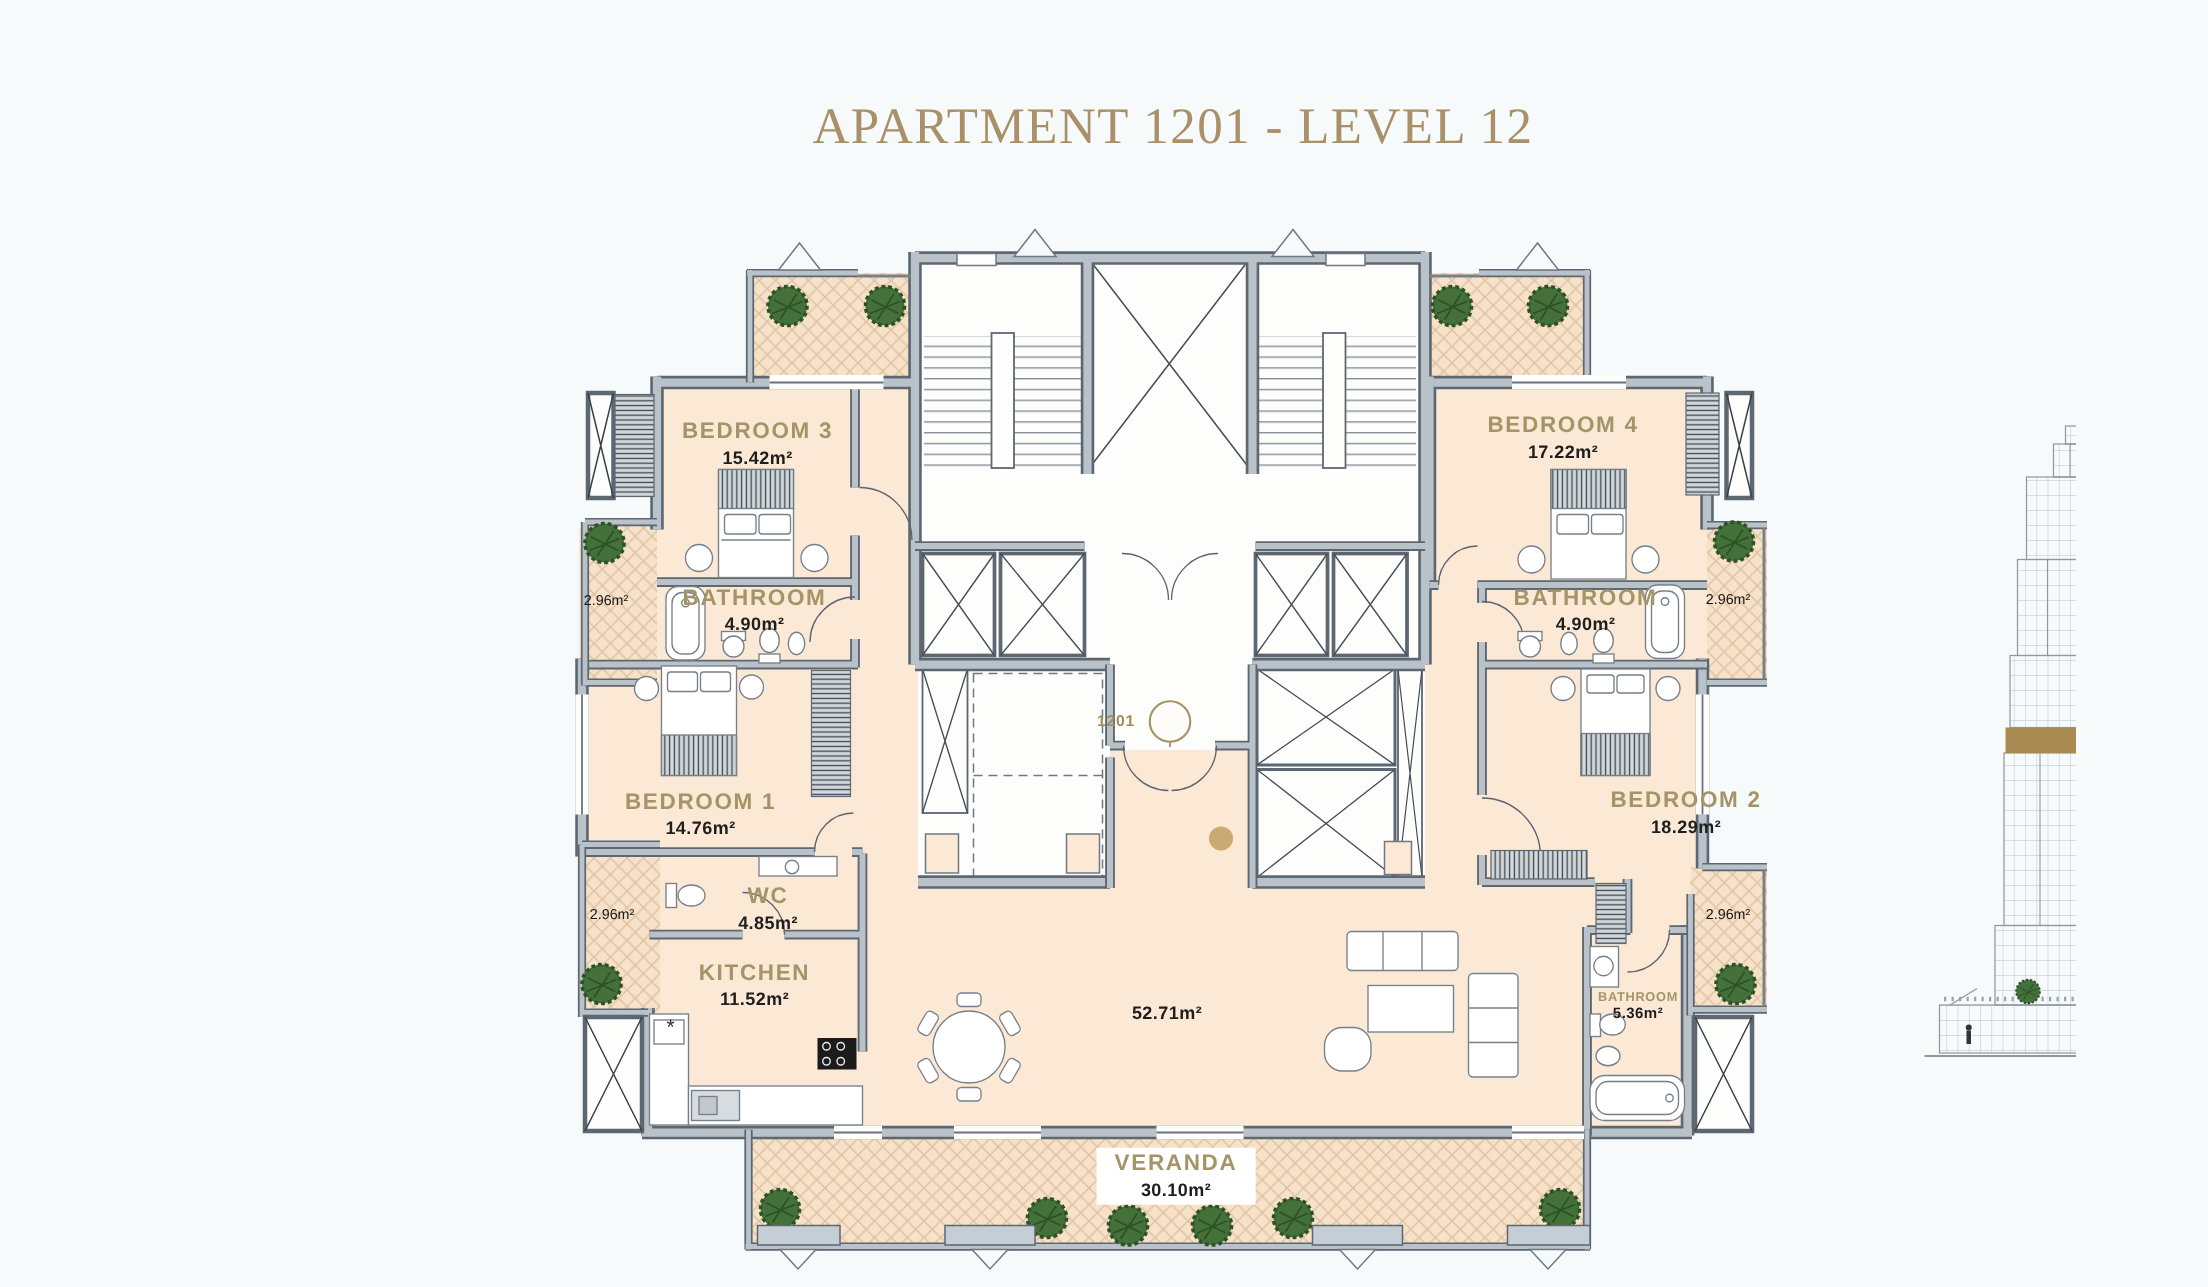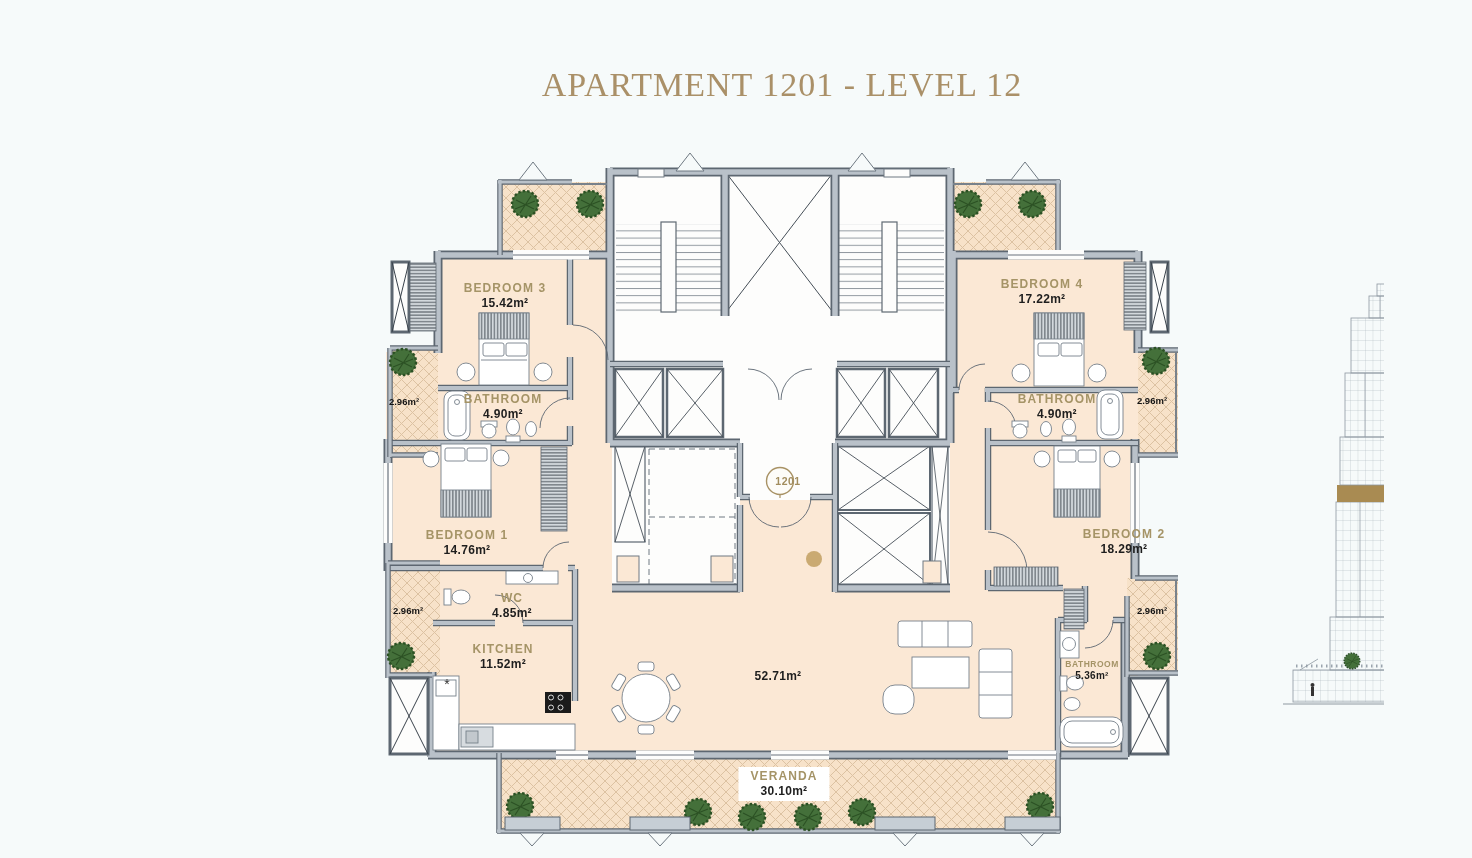--- a/index.html
+++ b/index.html
@@ -9,27 +9,27 @@
          font-family:"Liberation Serif",serif;font-size:34px;letter-spacing:1px;
          color:#aa9068;white-space:nowrap}
   svg.plan{position:absolute;left:0;top:0}
   .wm{position:absolute;font-family:"Liberation Serif",serif;font-weight:bold;
       color:rgba(255,255,255,.55);font-size:112px;letter-spacing:4px;line-height:1;
       pointer-events:none;white-space:nowrap}
   .wm-dot{position:absolute;width:16px;height:16px;border-radius:50%;
           background:rgba(196,163,103,.9)}
   .rlabel{position:absolute;transform:translate(-50%,-50%);text-align:center;
           white-space:nowrap;line-height:1.25}
-  .rname{font-size:12px;font-weight:600;letter-spacing:1.1px;color:#a59467}
+  .rname{font-size:15px;font-weight:600;letter-spacing:1.1px;color:#a59467}
   .rarea{font-size:12px;font-weight:bold;color:#1e1e1e;letter-spacing:.3px}
   .rlabel.small .rname{font-size:8.5px;letter-spacing:.5px}
   .rlabel.small .rarea{font-size:10px}
   .rlabel.boxed{background:#fff;padding:2px 12px}
   .balc{position:absolute;transform:translate(-50%,-50%);font-size:9.5px;
-        font-weight:bold;color:#141414;white-space:nowrap}
+        font-weight:normal;color:#141414;white-space:nowrap}
   .badge{position:absolute;transform:translate(-50%,-50%);font-size:10.5px;
          font-weight:600;letter-spacing:.5px;color:#a28d5e}
   .sink-mark{position:absolute;transform:translate(-50%,-50%);font-size:14px;color:#333}
 </style>
 </head>
 <body>
 
 <div class="stage">
 
   <div class="title">APARTMENT 1201 - LEVEL 12</div>
@@ -393,16 +393,16 @@
   <div class="rlabel boxed" style="left:784px;top:784px">
     <div class="rname">VERANDA</div>
     <div class="rarea">30.10m²</div>
   </div>
 
   <div class="balc" style="left:404px;top:401px">2.96m²</div>
   <div class="balc" style="left:408px;top:610px">2.96m²</div>
   <div class="balc" style="left:1152px;top:400px">2.96m²</div>
   <div class="balc" style="left:1152px;top:610px">2.96m²</div>
 
-  <div class="badge" style="left:788px;top:481px">1201</div>
+  <div class="badge" style="left:744px;top:481px">1201</div>
   <div class="sink-mark" style="left:447px;top:684px">*</div>
 
 </div>
 
 </body></html>

